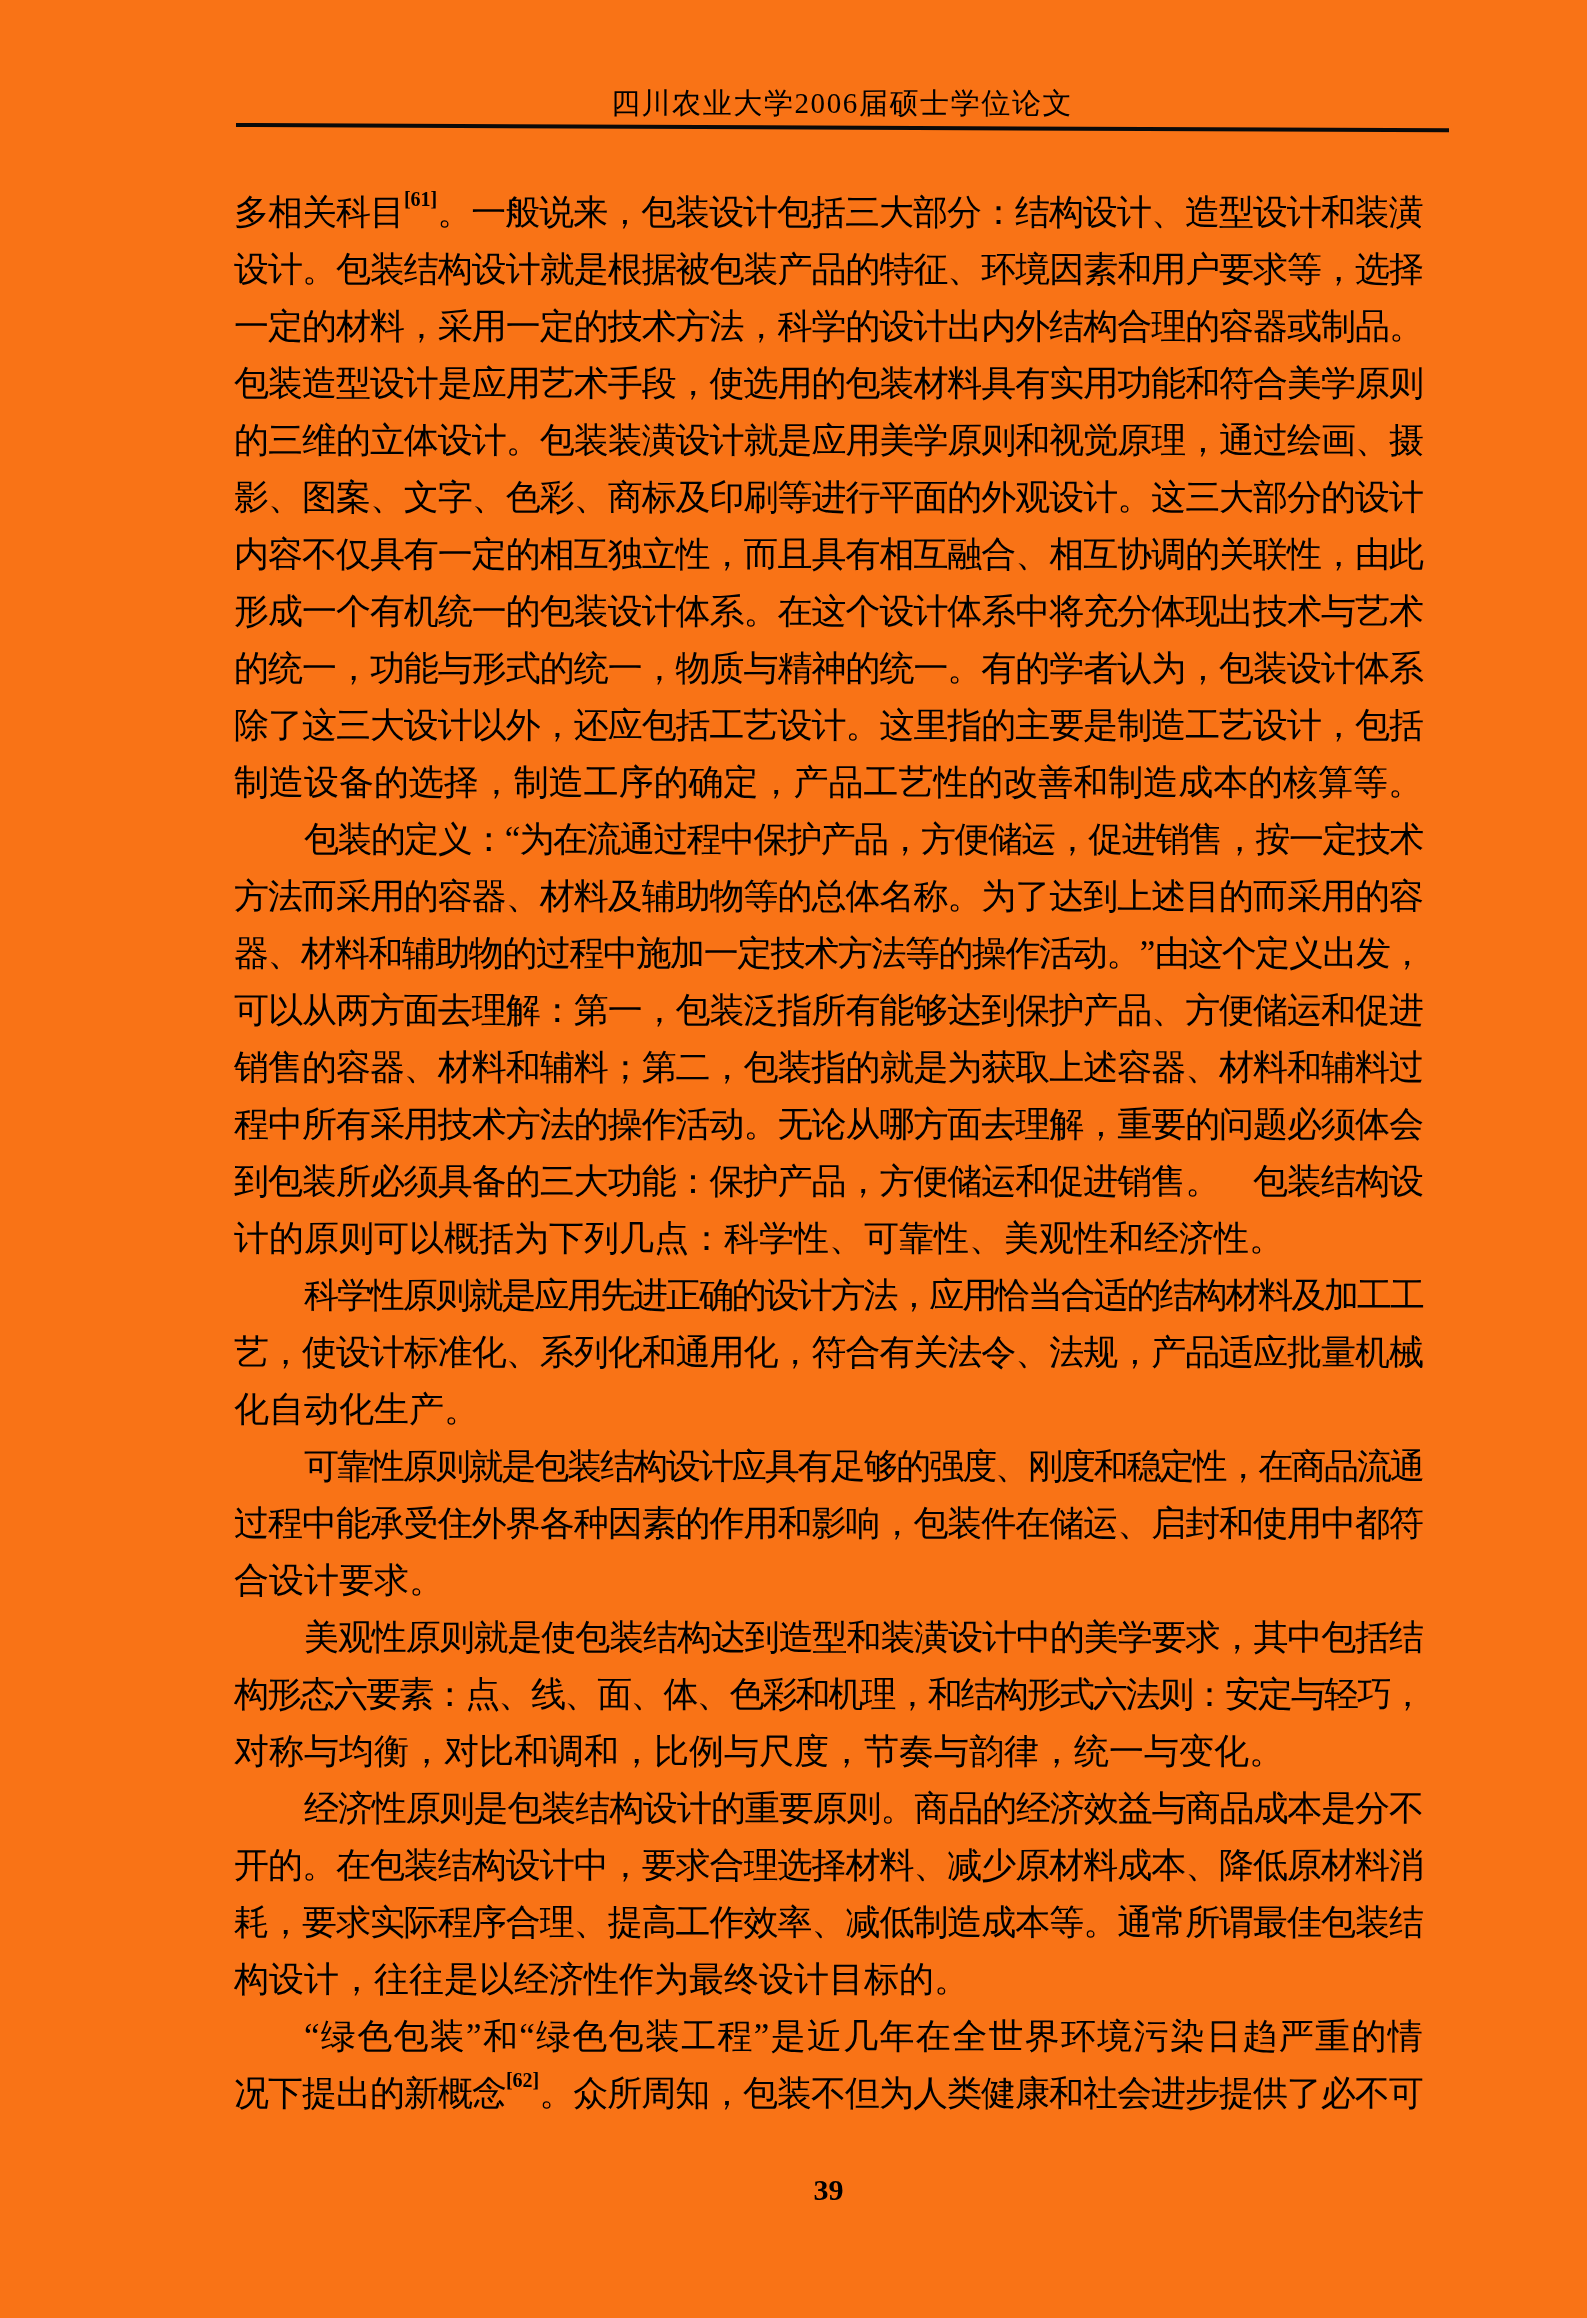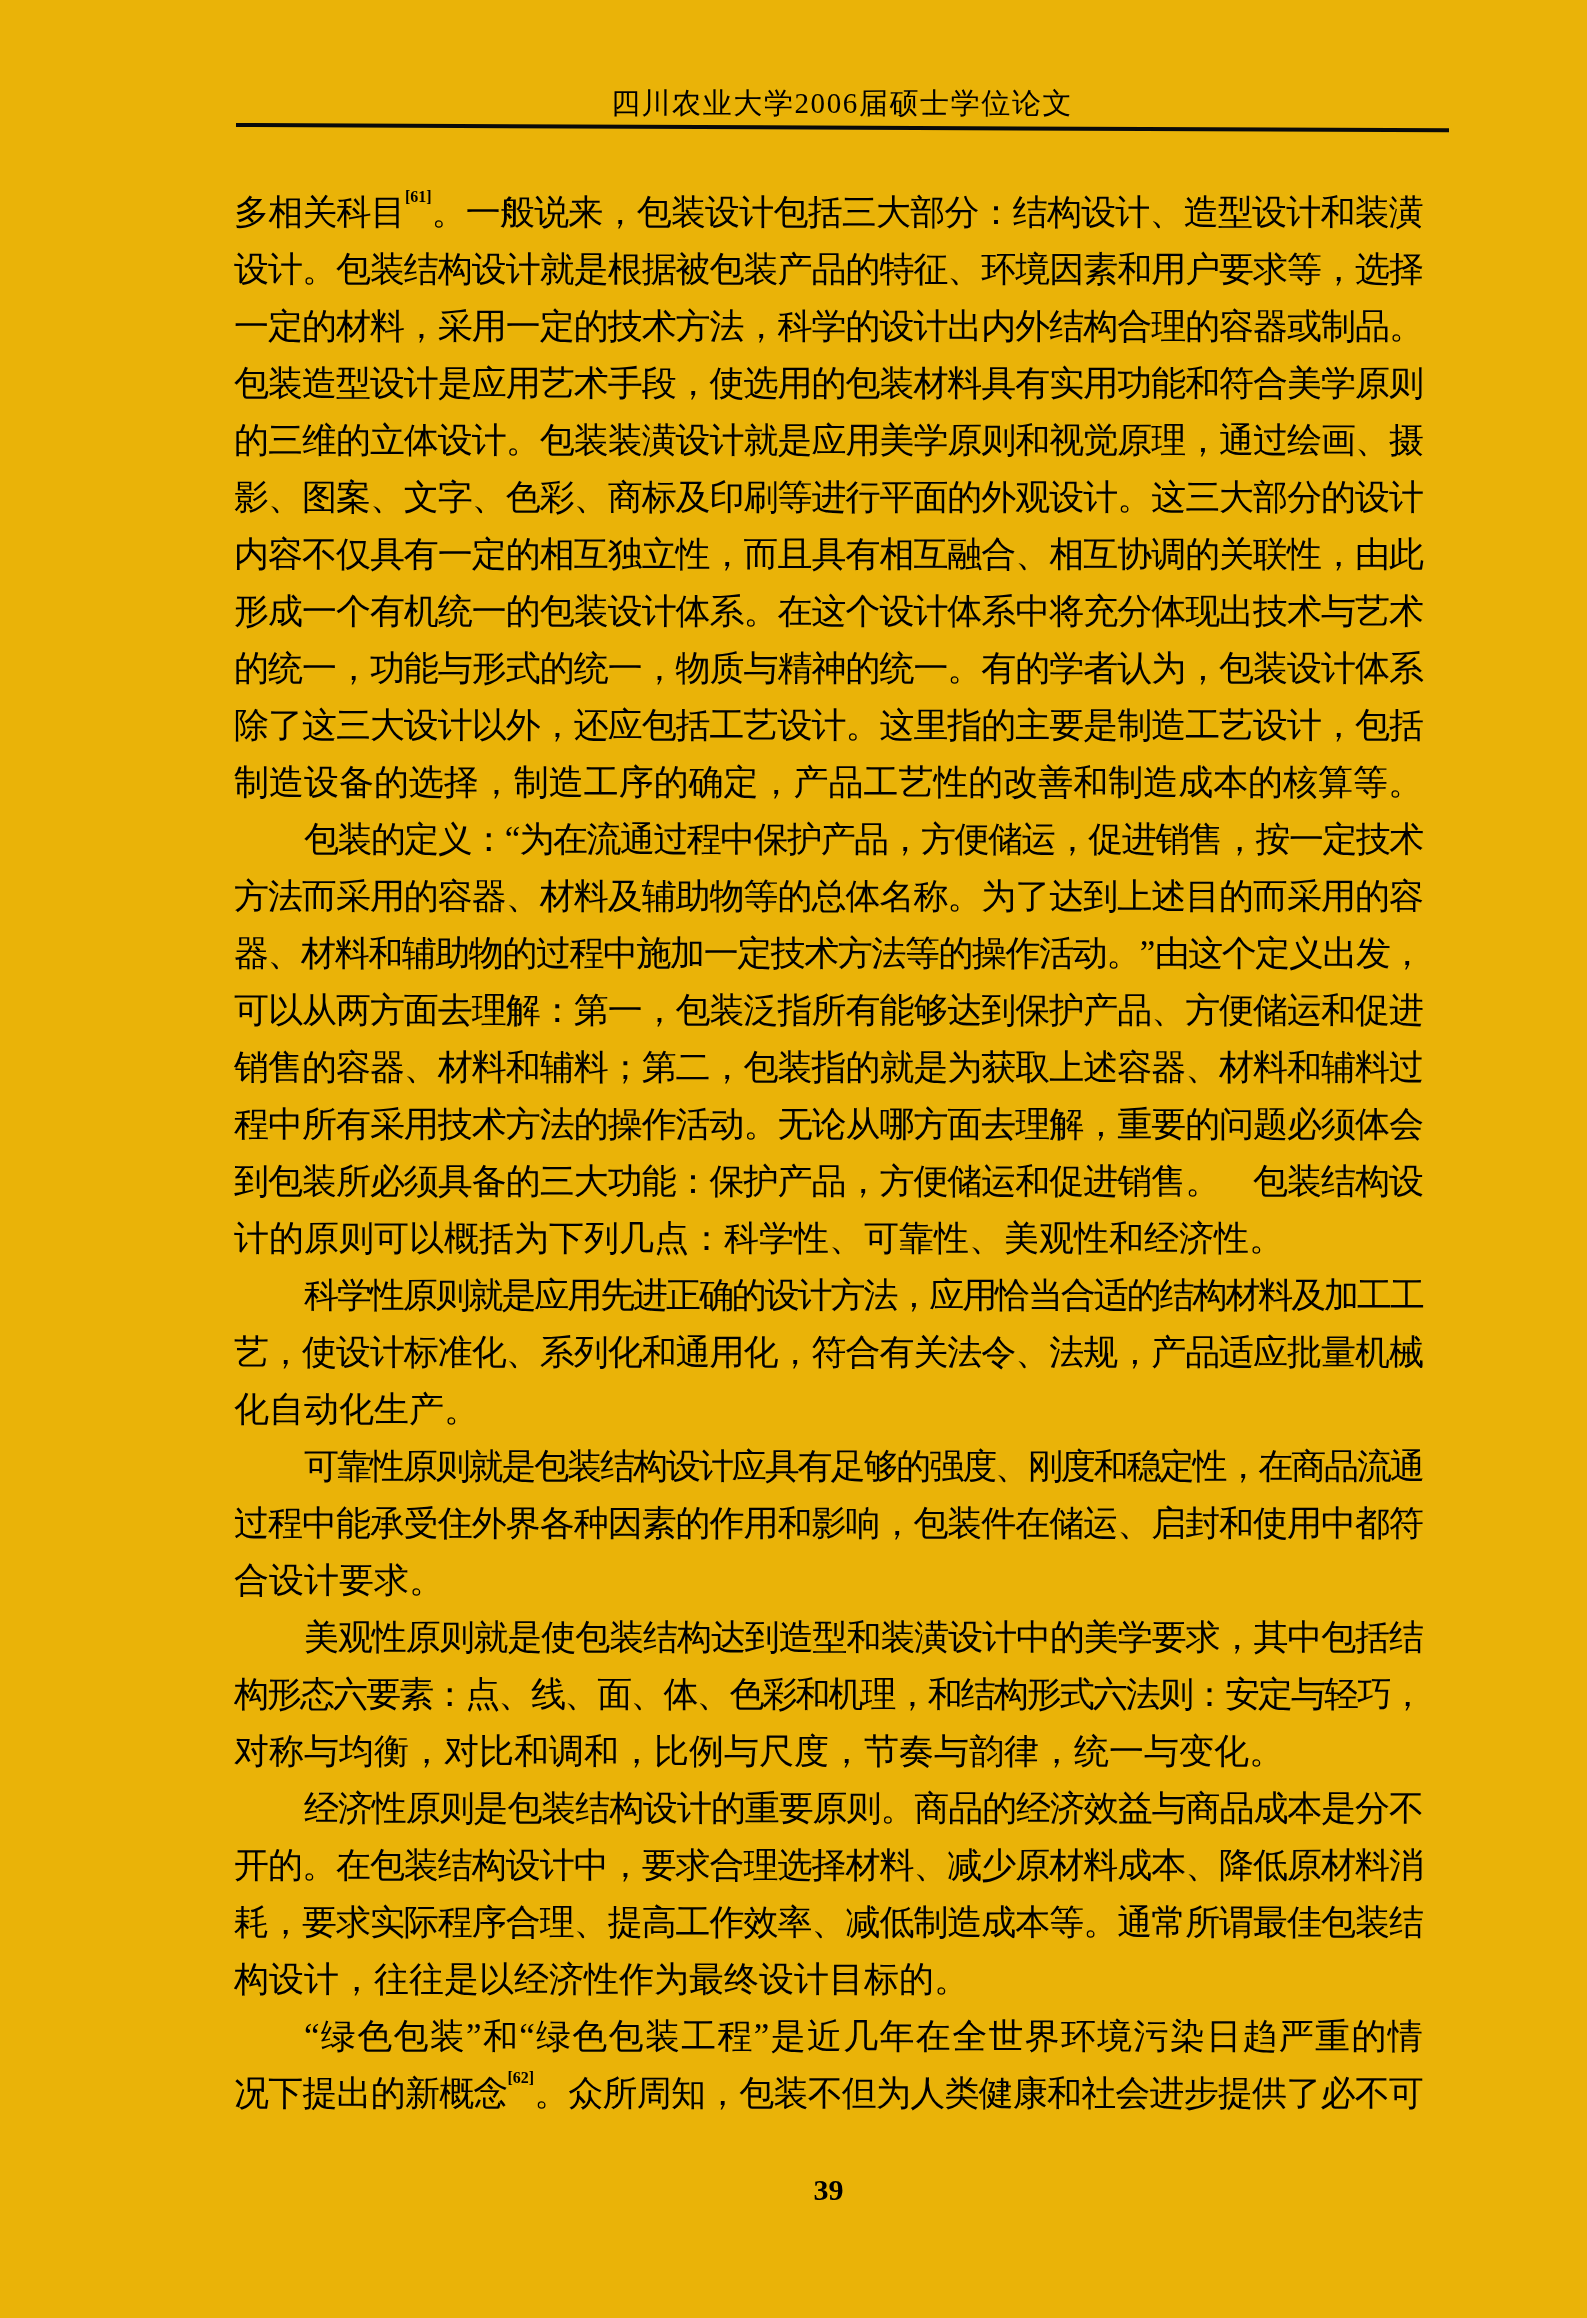--- a/index.html
+++ b/index.html
@@ -8,21 +8,21 @@
     height: 2319px;
     position: relative;
     background: #fefefe;
     color: #000;
     font-family: "Liberation Serif", "DejaVu Serif", serif;
     overflow: hidden;
   }
   .scan-page {
     position: absolute;
     inset: 0;
-    background: #eab308;
+    background: #f97316;
     padding-left: 48px;
   }
   .header-title {
     position: absolute;
     top: 85px;
     left: 261px;
     width: 1162px;
     height: 36px;
     line-height: 36px;
     text-align: center;
@@ -56,21 +56,21 @@
   .line span {
     flex: 0 1 auto;
     min-width: 0;
     display: block;
   }
   .line.fill { justify-content: space-between; }
   .line.indent { padding-left: 70px; }
   sup.fnref {
     flex: 0 0 auto;
     align-self: flex-start;
-    font-size: 16px;
+    font-size: 20px;
     line-height: 1;
     padding-top: 4.7px;
     font-weight: bold;
   }
   .page-number {
     position: absolute;
     top: 2173px;
     left: 234px;
     width: 1189px;
     text-align: center;

